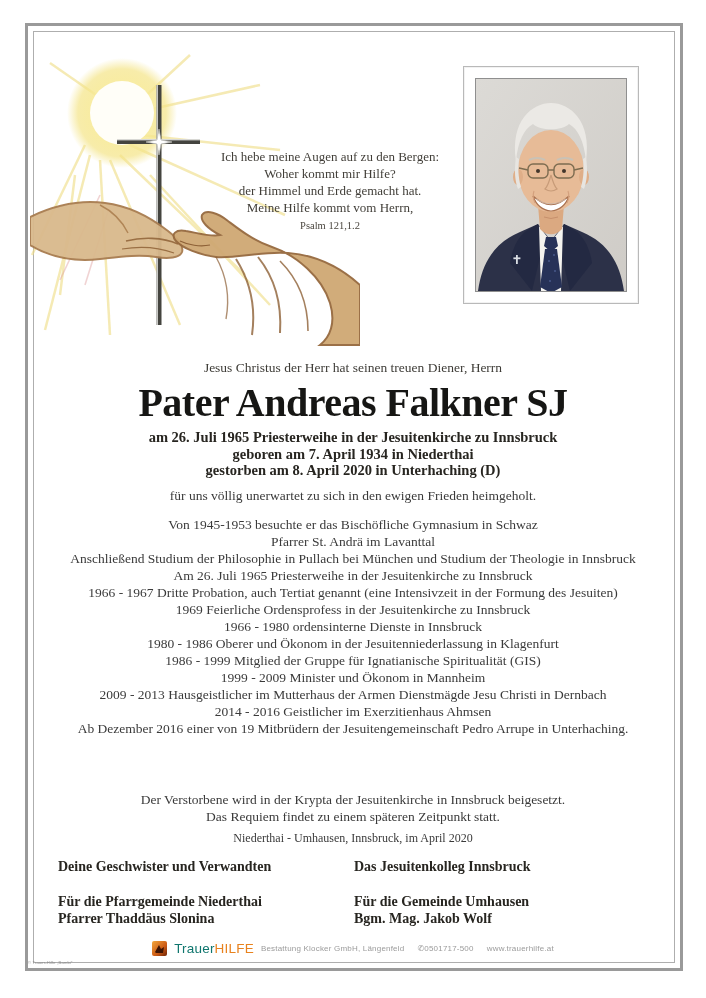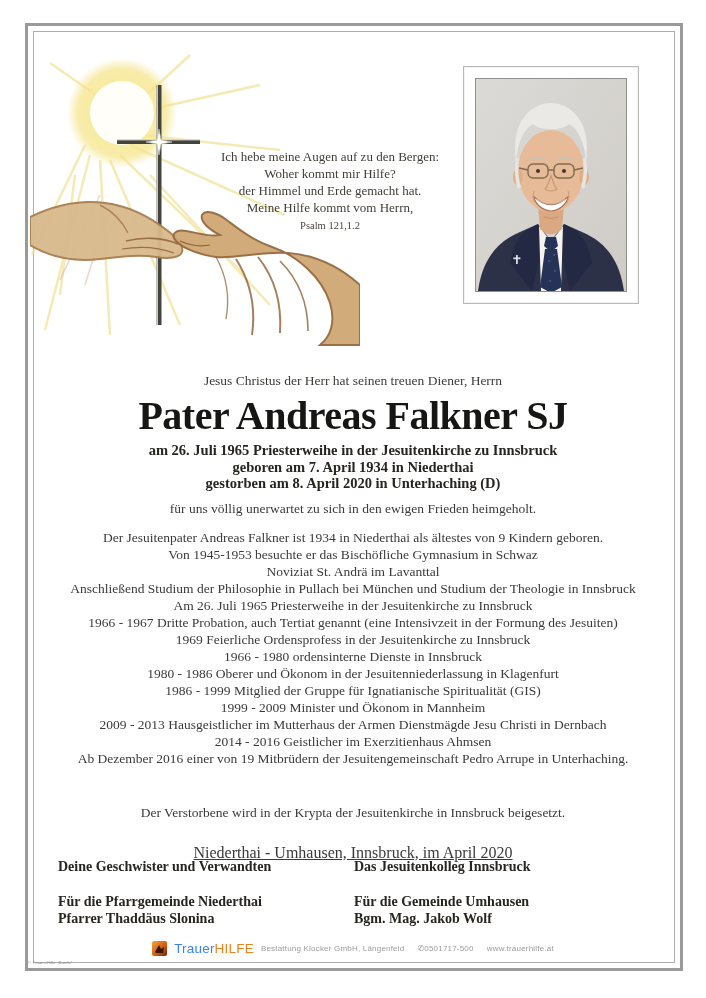--- a/index.html
+++ b/index.html
@@ -25,46 +25,46 @@
   .photo-mat{
     position:absolute;left:463px;top:66px;width:176px;height:238px;
     background:#ffffff;border:1px solid #b9b9b9;box-sizing:border-box;
     box-shadow:0 0 0 1px #f2f2f2 inset;
   }
   .photo-inner{
     position:absolute;left:11px;top:11px;right:11px;bottom:11px;
     border:1px solid #8f8f8f;background:#d7d5d1;overflow:hidden;
   }
   .photo-inner svg{display:block;width:100%;height:100%;}
-  .center-block{position:absolute;left:30px;width:646px;text-align:center;margin-top:13px;}
+  .center-block{position:absolute;left:30px;width:646px;text-align:center;}
   .intro{top:360px;font-size:13.5px;color:#3d3b36;}
   .name{
     top:379px;font-size:40px;line-height:48px;font-weight:bold;color:#161614;
     letter-spacing:-0.5px;
   }
   .details{top:429px;font-size:14.5px;font-weight:bold;line-height:16.5px;color:#272520;}
   .called{top:488px;font-size:13.5px;}
   .bio{top:516px;font-size:13.5px;line-height:17px;}
   .burial{top:791px;font-size:13.5px;line-height:17px;}
-  .dateline{top:831px;font-size:16px;text-decoration:underline;}
+  .dateline{top:831px;font-size:12px;}
   .mourners{
     position:absolute;left:58px;top:858px;width:592px;
     display:grid;grid-template-columns:1fr 1fr;
     font-size:14px;font-weight:bold;color:#272520;text-align:left;
     line-height:17px;
   }
   .mourner-col .group2{margin-top:18px;}
   .footer{
     position:absolute;left:0;top:941px;width:706px;
     display:flex;align-items:center;justify-content:center;gap:7px;
     font-family:"Liberation Sans","DejaVu Sans",sans-serif;
   }
   .logo-box{width:15px;height:15px;border-radius:2px;overflow:hidden;flex:0 0 auto;}
   .brand{font-size:13.5px;letter-spacing:0.2px;}
-  .brand .t{color:#3b82f6;}
+  .brand .t{color:#0f766e;}
   .brand .h{color:#e8821e;}
   .foot-small{font-size:8px;color:#9b9b9b;letter-spacing:0.2px;}
   .foot-gap{margin-left:6px;}
   .copyright{
     position:absolute;left:28px;top:960px;font-size:4px;color:#8a8a8a;
     font-family:"Liberation Sans",sans-serif;letter-spacing:0.2px;
   }
 </style>
 </head>
 <body>
@@ -222,38 +222,38 @@
 
 <div class="center-block details">
     <div>am 26. Juli 1965 Priesterweihe in der Jesuitenkirche zu Innsbruck</div>
     <div>geboren am 7. April 1934 in Niederthai</div>
     <div>gestorben am 8. April 2020 in Unterhaching (D)</div>
   </div>
 
 <div class="center-block called">für uns völlig unerwartet zu sich in den ewigen Frieden heimgeholt.</div>
 
 <div class="center-block bio">
-    <div>Der Jesuitenpater Andreas Falkner ist 1934 in Niederthai als ältestes von 9 Kindern geboren.</div>
     <div>Von 1945-1953 besuchte er das Bischöfliche Gymnasium in Schwaz</div>
-    <div>Noviziat St. Andrä im Lavanttal</div>
+    <div>Pfarrer St. Andrä im Lavanttal</div>
     <div>Anschließend Studium der Philosophie in Pullach bei München und Studium der Theologie in Innsbruck</div>
     <div>Am 26. Juli 1965 Priesterweihe in der Jesuitenkirche zu Innsbruck</div>
     <div>1966 - 1967 Dritte Probation, auch Tertiat genannt (eine Intensivzeit in der Formung des Jesuiten)</div>
     <div>1969 Feierliche Ordensprofess in der Jesuitenkirche zu Innsbruck</div>
     <div>1966 - 1980 ordensinterne Dienste in Innsbruck</div>
     <div>1980 - 1986 Oberer und Ökonom in der Jesuitenniederlassung in Klagenfurt</div>
     <div>1986 - 1999 Mitglied der Gruppe für Ignatianische Spiritualität (GIS)</div>
     <div>1999 - 2009 Minister und Ökonom in Mannheim</div>
     <div>2009 - 2013  Hausgeistlicher im Mutterhaus der Armen Dienstmägde Jesu Christi in Dernbach</div>
     <div>2014 - 2016 Geistlicher im Exerzitienhaus Ahmsen</div>
     <div>Ab Dezember 2016 einer von 19 Mitbrüdern der Jesuitengemeinschaft Pedro Arrupe in Unterhaching.</div>
   </div>
 
 <div class="center-block burial">
     <div>Der Verstorbene wird in der Krypta der Jesuitenkirche in Innsbruck beigesetzt.</div>
+    <div>Das Requiem findet zu einem späteren Zeitpunkt statt.</div>
   </div>
 
 <div class="center-block dateline">Niederthai - Umhausen, Innsbruck, im April 2020</div>
 
 <div class="mourners">
   <div class="mourner-col">
     <div>Deine Geschwister und Verwandten</div>
     <div class="group2">
         <div>Für die Pfarrgemeinde Niederthai</div>
         <div>Pfarrer Thaddäus Slonina</div>

